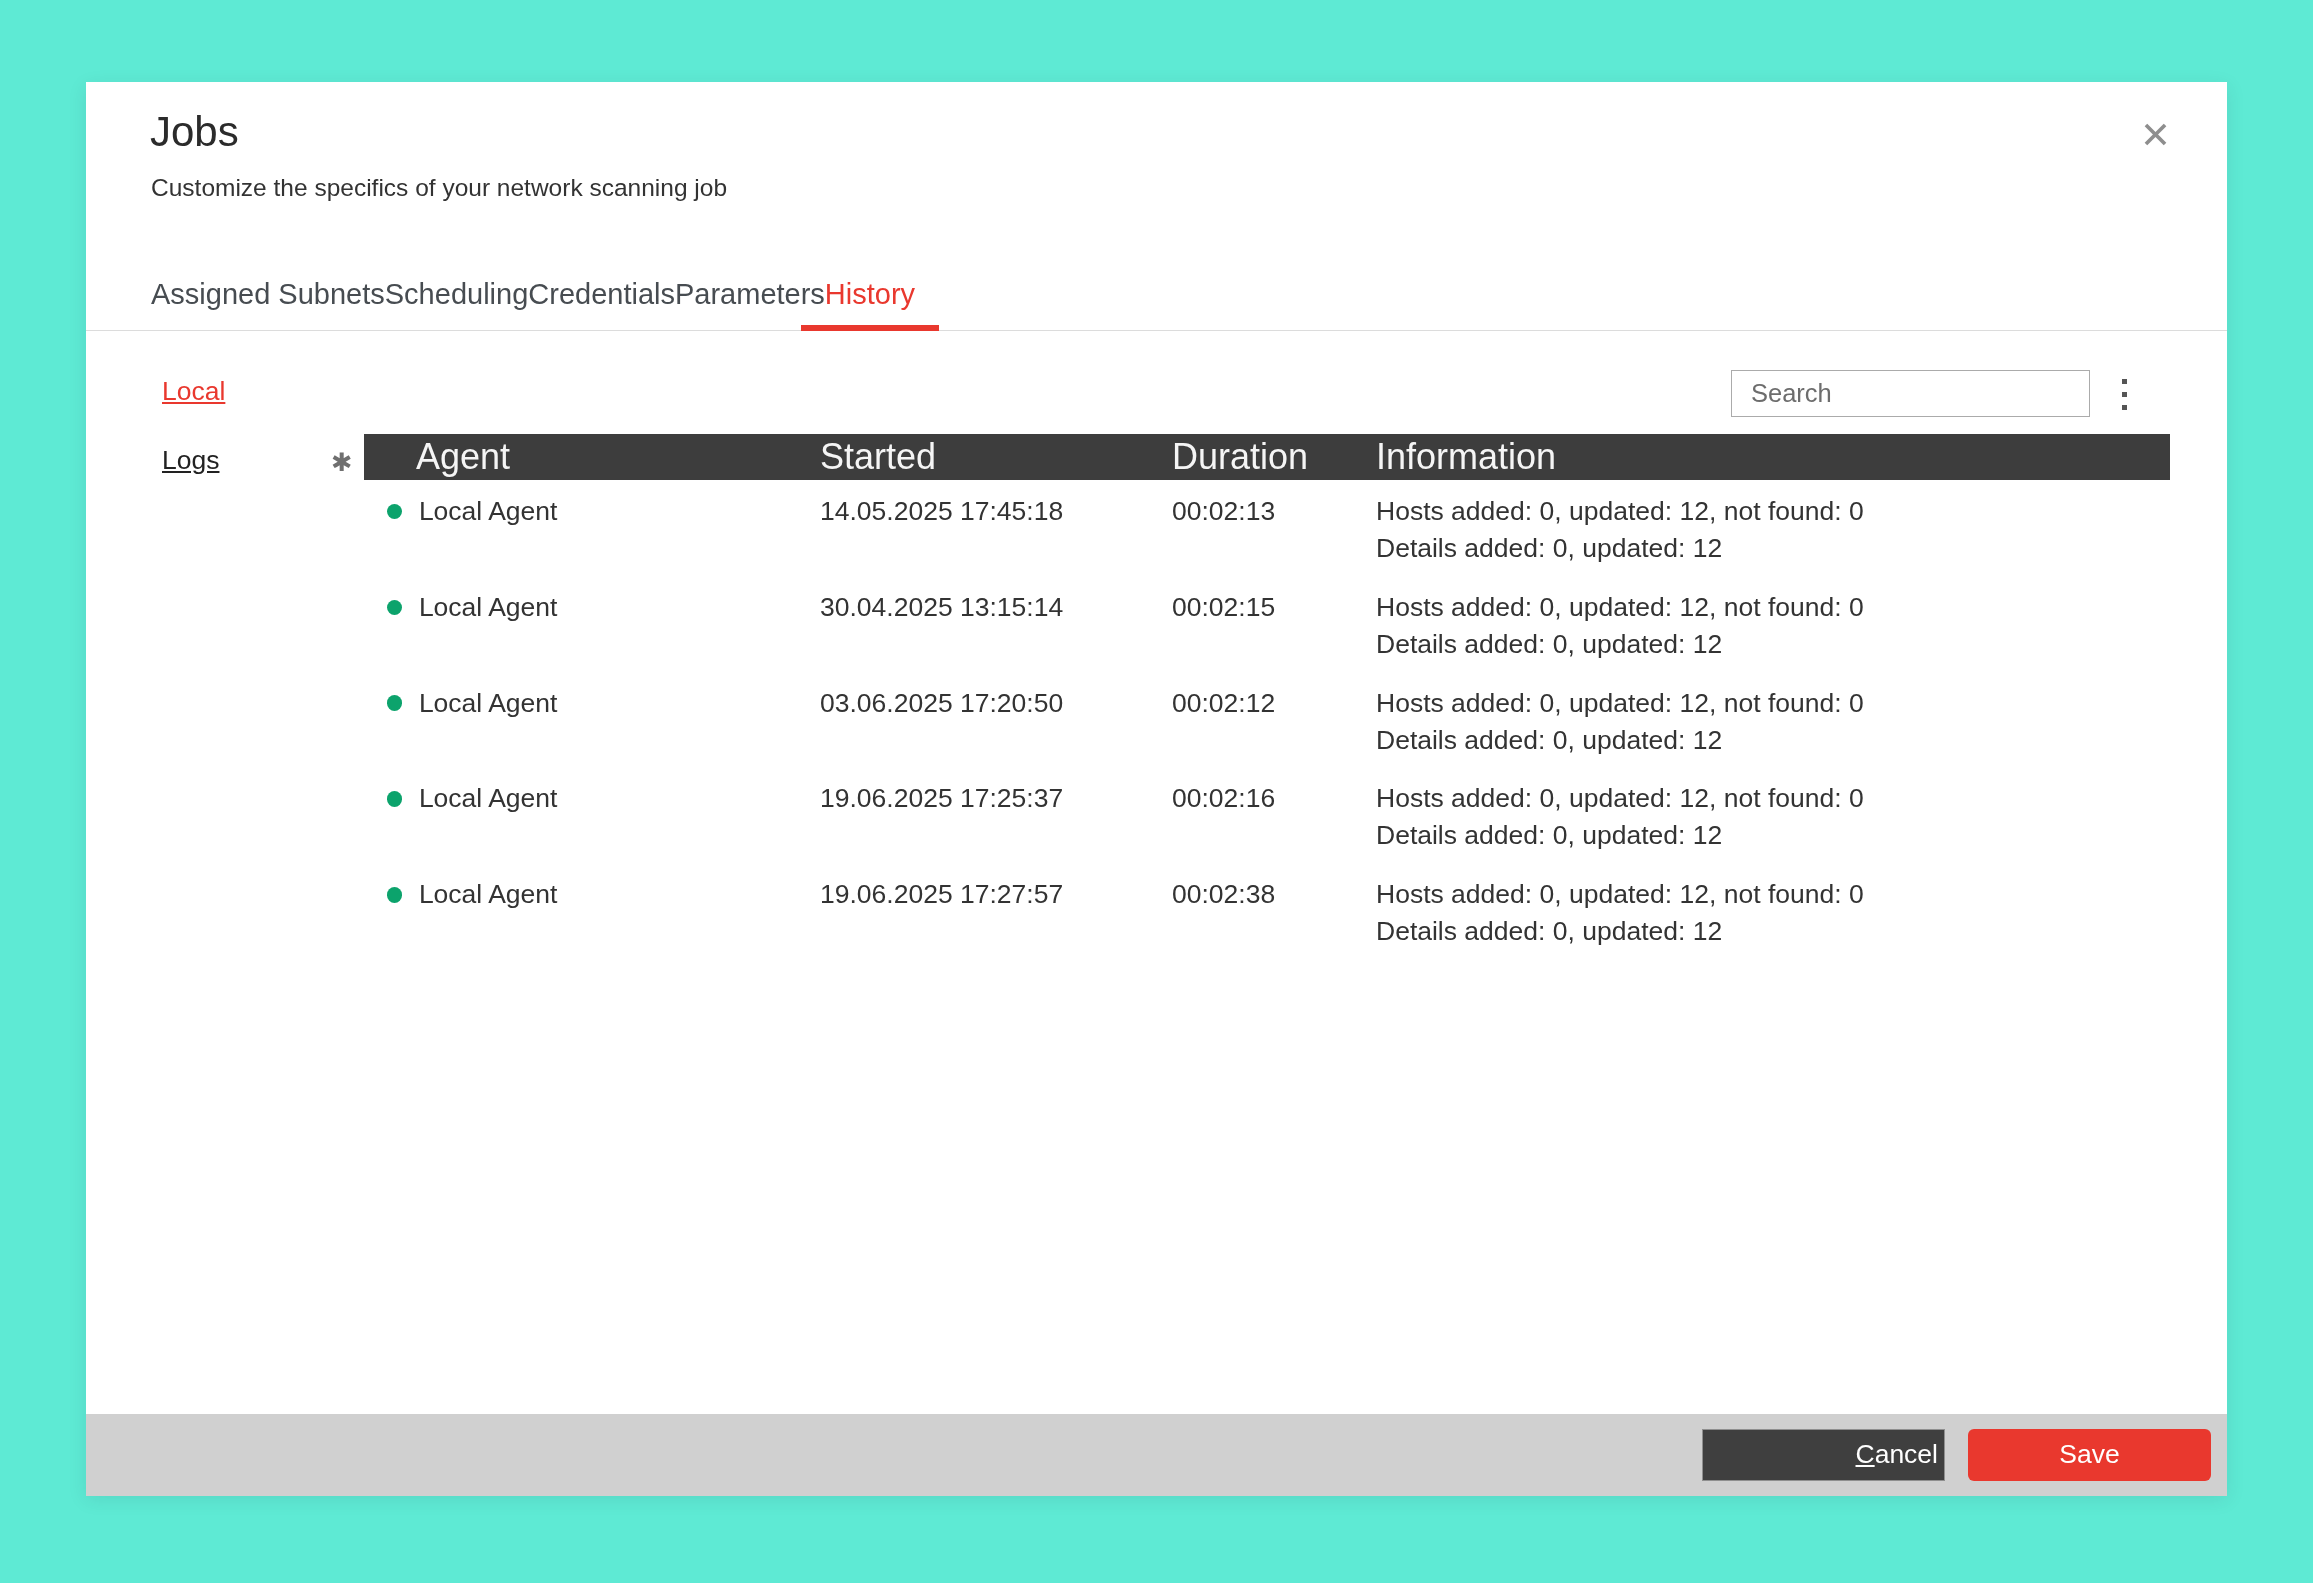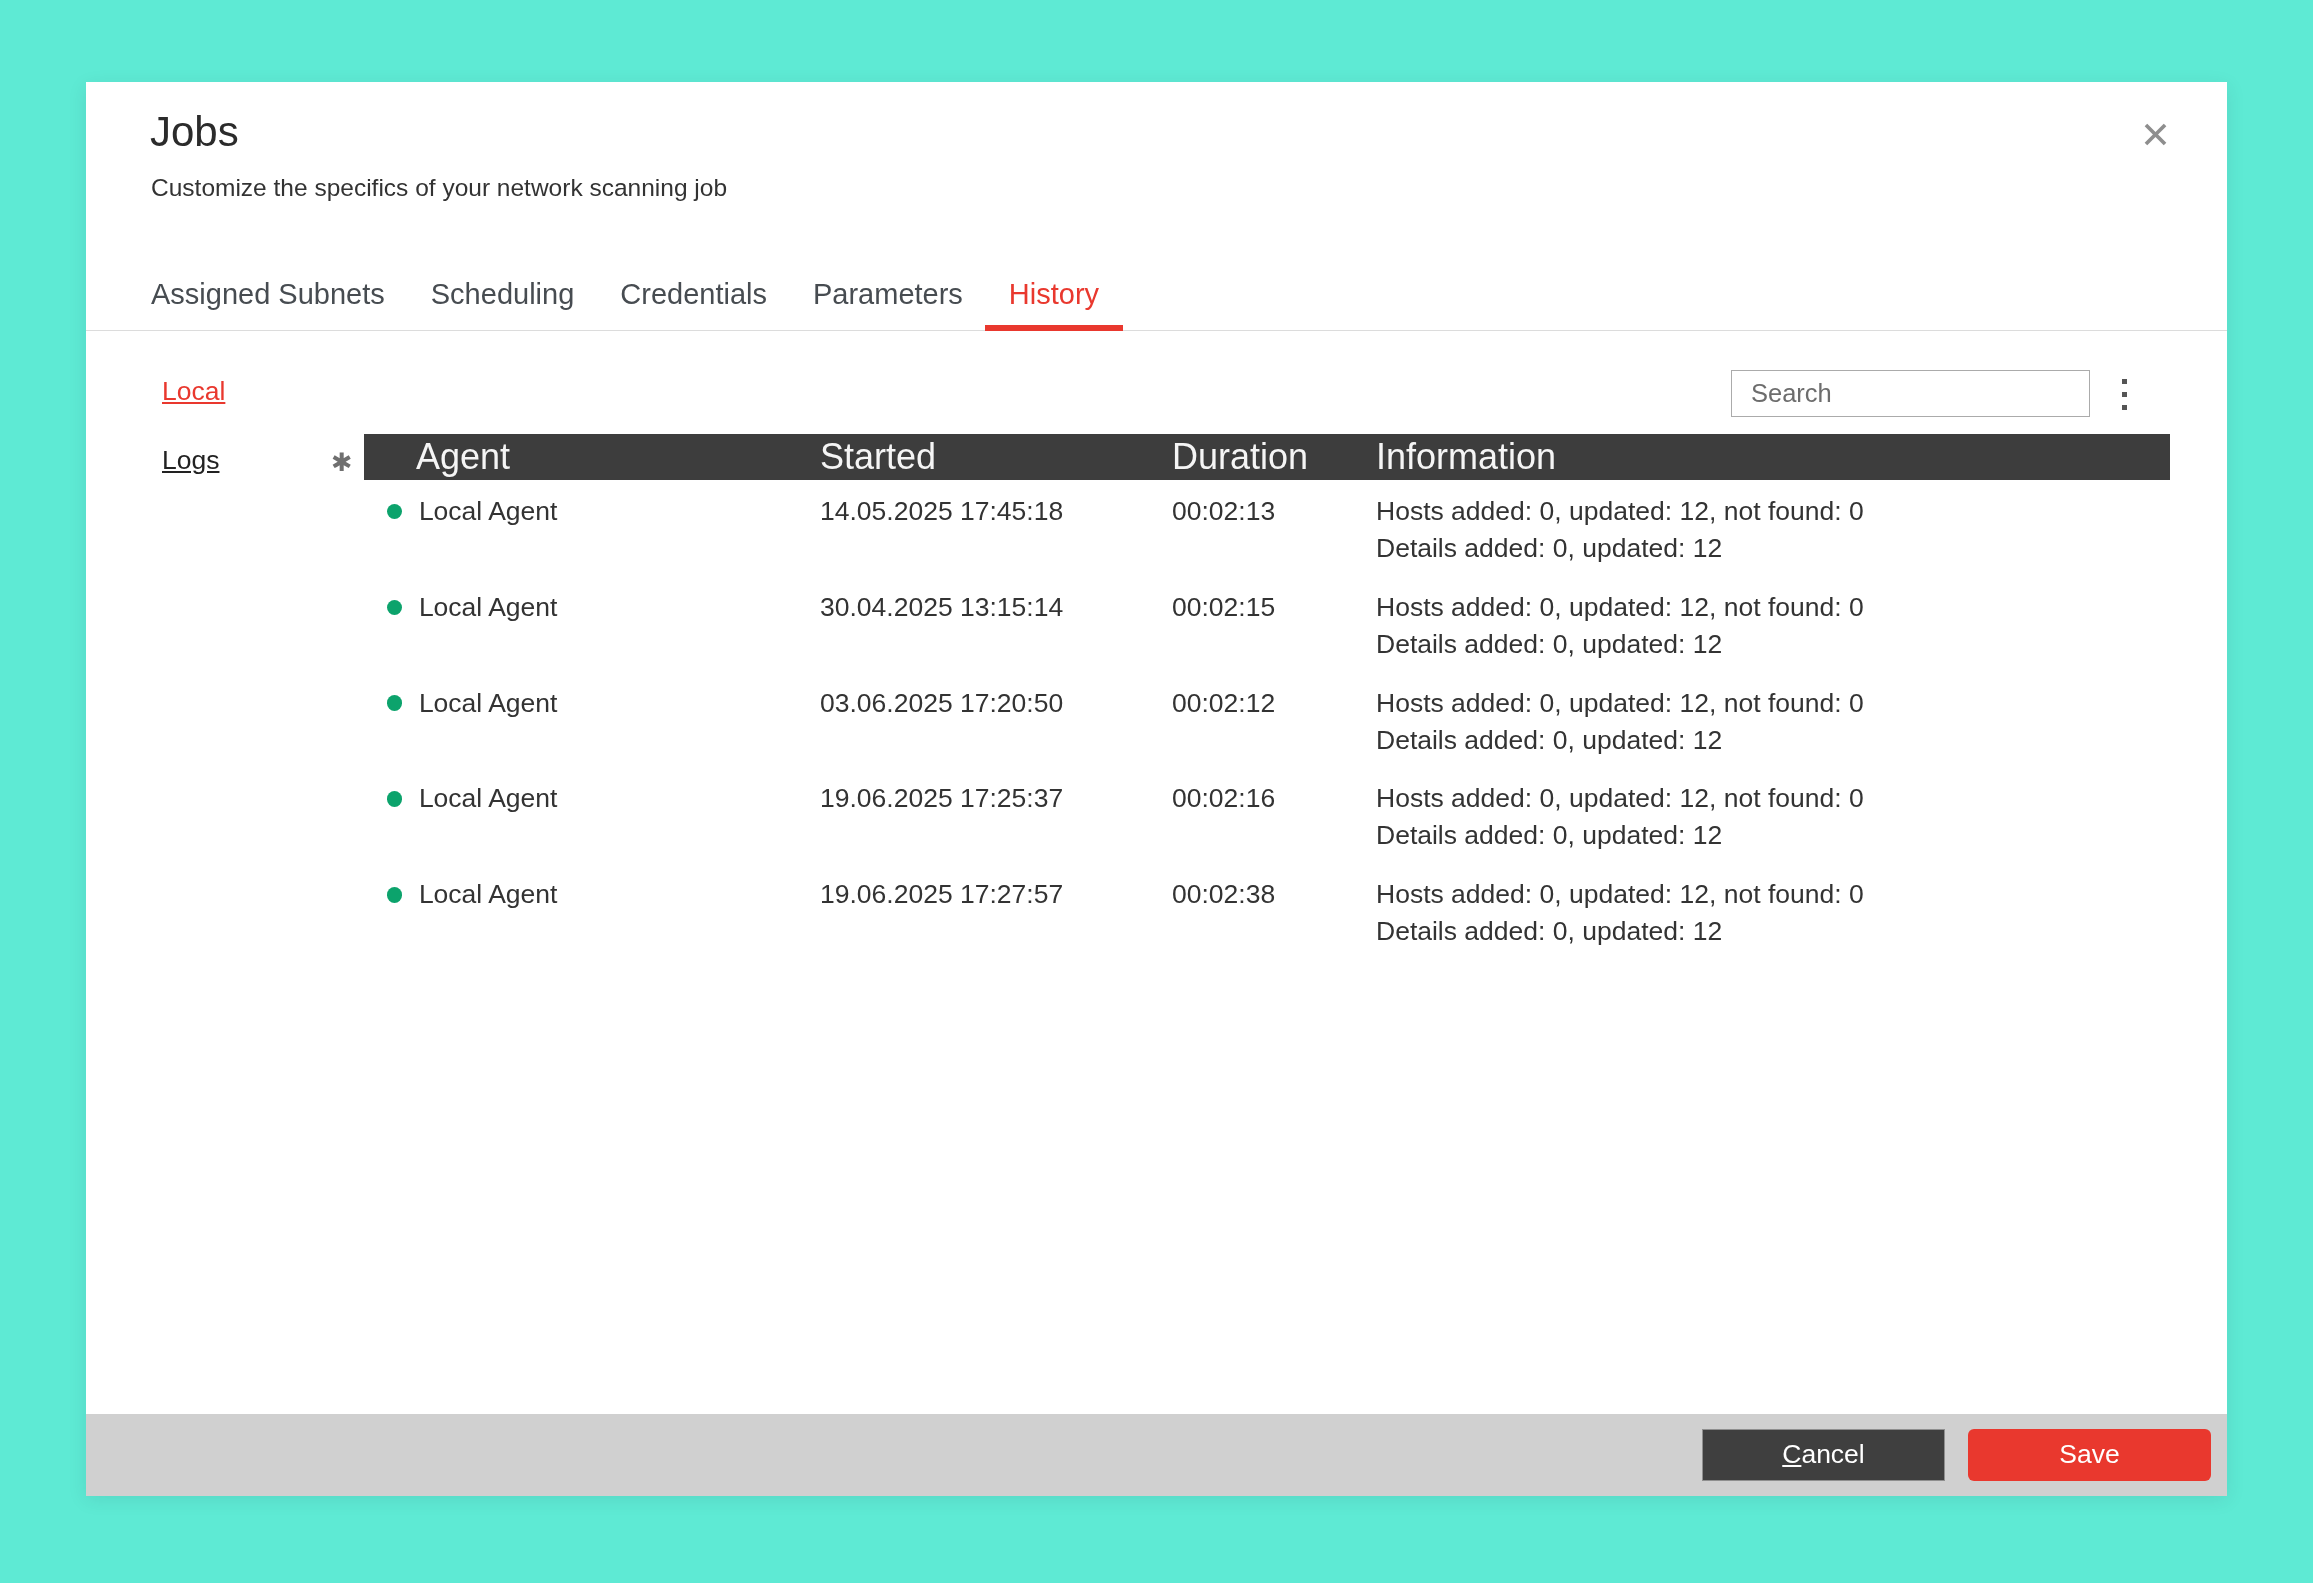--- a/index.html
+++ b/index.html
@@ -18,21 +18,21 @@
   .dlg-title { position:absolute; left:64px; top:25.5px; font-size:42px; color:#2b2b2b; }
   .dlg-sub   { position:absolute; left:65px; top:92px; font-size:24.5px; color:#333333; }
   .close-btn {
     position:absolute; right:49px; top:31px; width:45px; height:45px;
     display:flex; align-items:center; justify-content:center;
     font-size:37px; color:#8e8e8e; cursor:pointer; user-select:none;
   }
 
   .tab-bar {
     position:absolute; left:0; right:0; top:188px;
-    padding-left:65px; display:flex; gap:46px;
+    padding-left:65px; display:flex; 
     border-bottom:1px solid #dcdcdc;
   }
   .tab { font-size:29px; color:#474c51; padding:7.8px 0 19.6px; position:relative; cursor:pointer; white-space:nowrap; }
   .tab.active { color:var(--accent); }
   .tab.active::after {
     content:""; position:absolute; left:-23.5px; right:-23.5px; bottom:-1px; height:6.9px;
     background:var(--accent);
   }
 
   .report-link { position:absolute; left:76px; top:294px; font-size:26.5px; color:var(--accent); text-decoration:underline; cursor:pointer; }
@@ -68,21 +68,21 @@
 
   .footer {
     position:absolute; left:0; bottom:0; width:100%; height:82px;
     background:var(--footer-bg);
   }
   .btn {
     position:absolute; top:14.7px; width:243px; height:52px;
     font-size:26.5px; font-family:inherit; border:none; cursor:pointer;
     display:flex; align-items:center; justify-content:center; color:#ffffff;
   }
-  .btn-cancel { left:1616px; background:#3f3f3f; border:1px solid #8f8f8f; box-sizing:border-box; }
+  .btn-cancel { left:1616px; background:#3f3f3f; border:1px solid #8f8f8f; box-sizing:border-box;justify-content:flex-end; }
   .btn-save   { left:1882px; background:var(--accent);border-radius:6px; }
   .u { text-decoration:underline; }
 </style>
 </head>
 <body>
 
 <div class="stage">
   <div class="dialog">
 
     <div class="dlg-title">Jobs</div>

